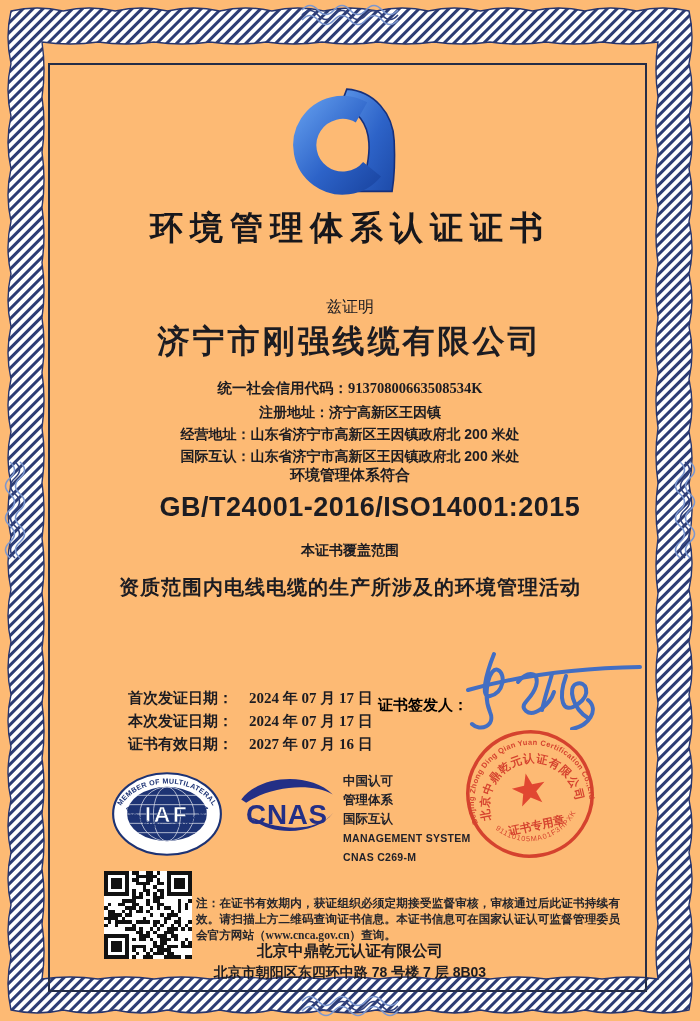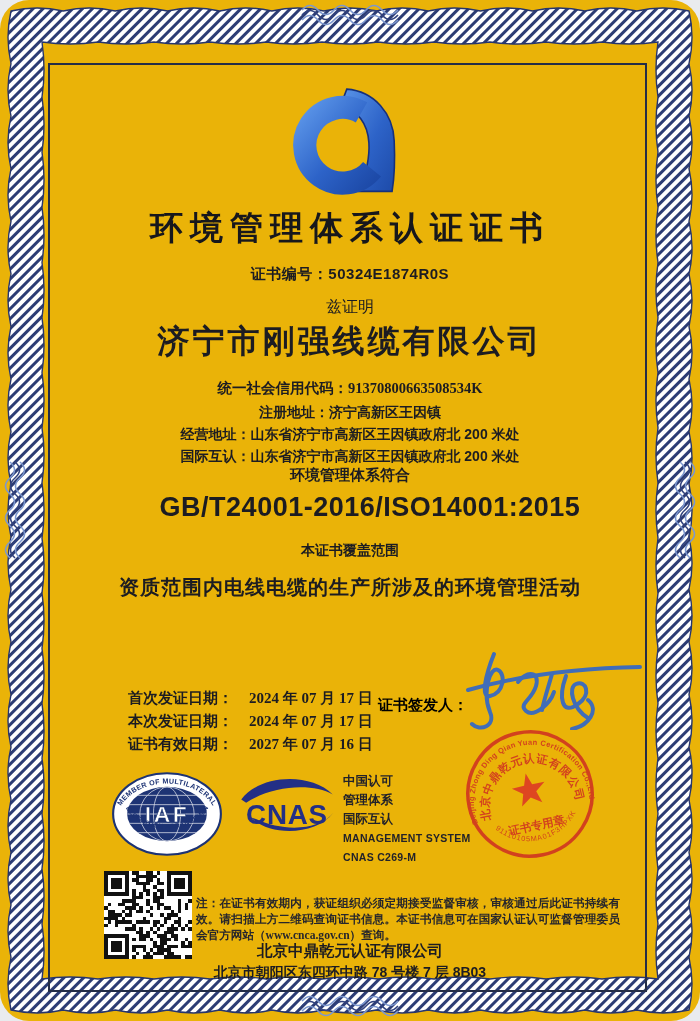--- a/index.html
+++ b/index.html
@@ -1,17 +1,17 @@
 <!DOCTYPE html>
 <html><head>
 <meta charset="utf-8">
 <style>
   html,body{margin:0;padding:0;background:#e9ebee;}
-  .page{position:relative;width:700px;height:1021px;margin:0 auto;background:#eab308;
-        font-family:"Liberation Sans","DejaVu Sans",sans-serif;overflow:hidden;border-radius:29px;}
+  .page{position:relative;width:700px;height:1021px;margin:0 auto;background:#fdba74;
+        font-family:"Liberation Sans","DejaVu Sans",sans-serif;overflow:hidden;}
   #border-svg{position:absolute;inset:0;width:700px;height:1021px;}
   .inner-frame{position:absolute;left:48px;top:63px;width:595px;height:925px;
                border:2.5px solid #242d47;pointer-events:none;}
   .c{position:absolute;left:0;width:700px;text-align:center;color:#1c1c22;}
   .logo{position:absolute;left:287px;top:86px;width:128px;height:118px;}
   .title{top:206px;font-size:33px;font-weight:700;letter-spacing:7px;color:#17171c;}
   .certno{top:265px;font-size:15px;font-weight:600;letter-spacing:.5px;}
   .attest{top:297px;font-size:16px;font-weight:500;}
   .company{top:320px;font-size:32px;font-weight:600;letter-spacing:3px;}
   .credit{top:379px;font-size:14.5px;font-weight:700;font-family:"Liberation Serif","DejaVu Serif",serif;}
@@ -77,23 +77,20 @@
           <stop offset="0.55" stop-color="#2d63c8"></stop>
           <stop offset="1" stop-color="#1d4aa8"></stop>
       </linearGradient>
     </defs>
     <path d="M56,3 C82,5 100,26 101,52 C102,74 101,88 99,100 L68,100 C74,84 78,70 77,54 C76,36 66,22 50,19 Z" fill="url(#lg)" stroke="#16307c" stroke-width="1.5"></path>
     <path d="M70,25 A36,36 0 1 0 80,79" fill="none" stroke="url(#lg)" stroke-width="22"></path>
   </svg>
 
   <div class="c title">环境管理体系认证证书</div>
 
-  <div class="c certno">
-    <span>证书编号：</span><span>50324E1874R0S</span>
-  </div>
 
   <div class="c attest">兹证明</div>
 
   <div class="c company">济宁市刚强线缆有限公司</div>
 
   <div class="c credit">
     <span>统一社会信用代码：</span><span>91370800663508534K</span>
   </div>
 
   <div class="c addr">

